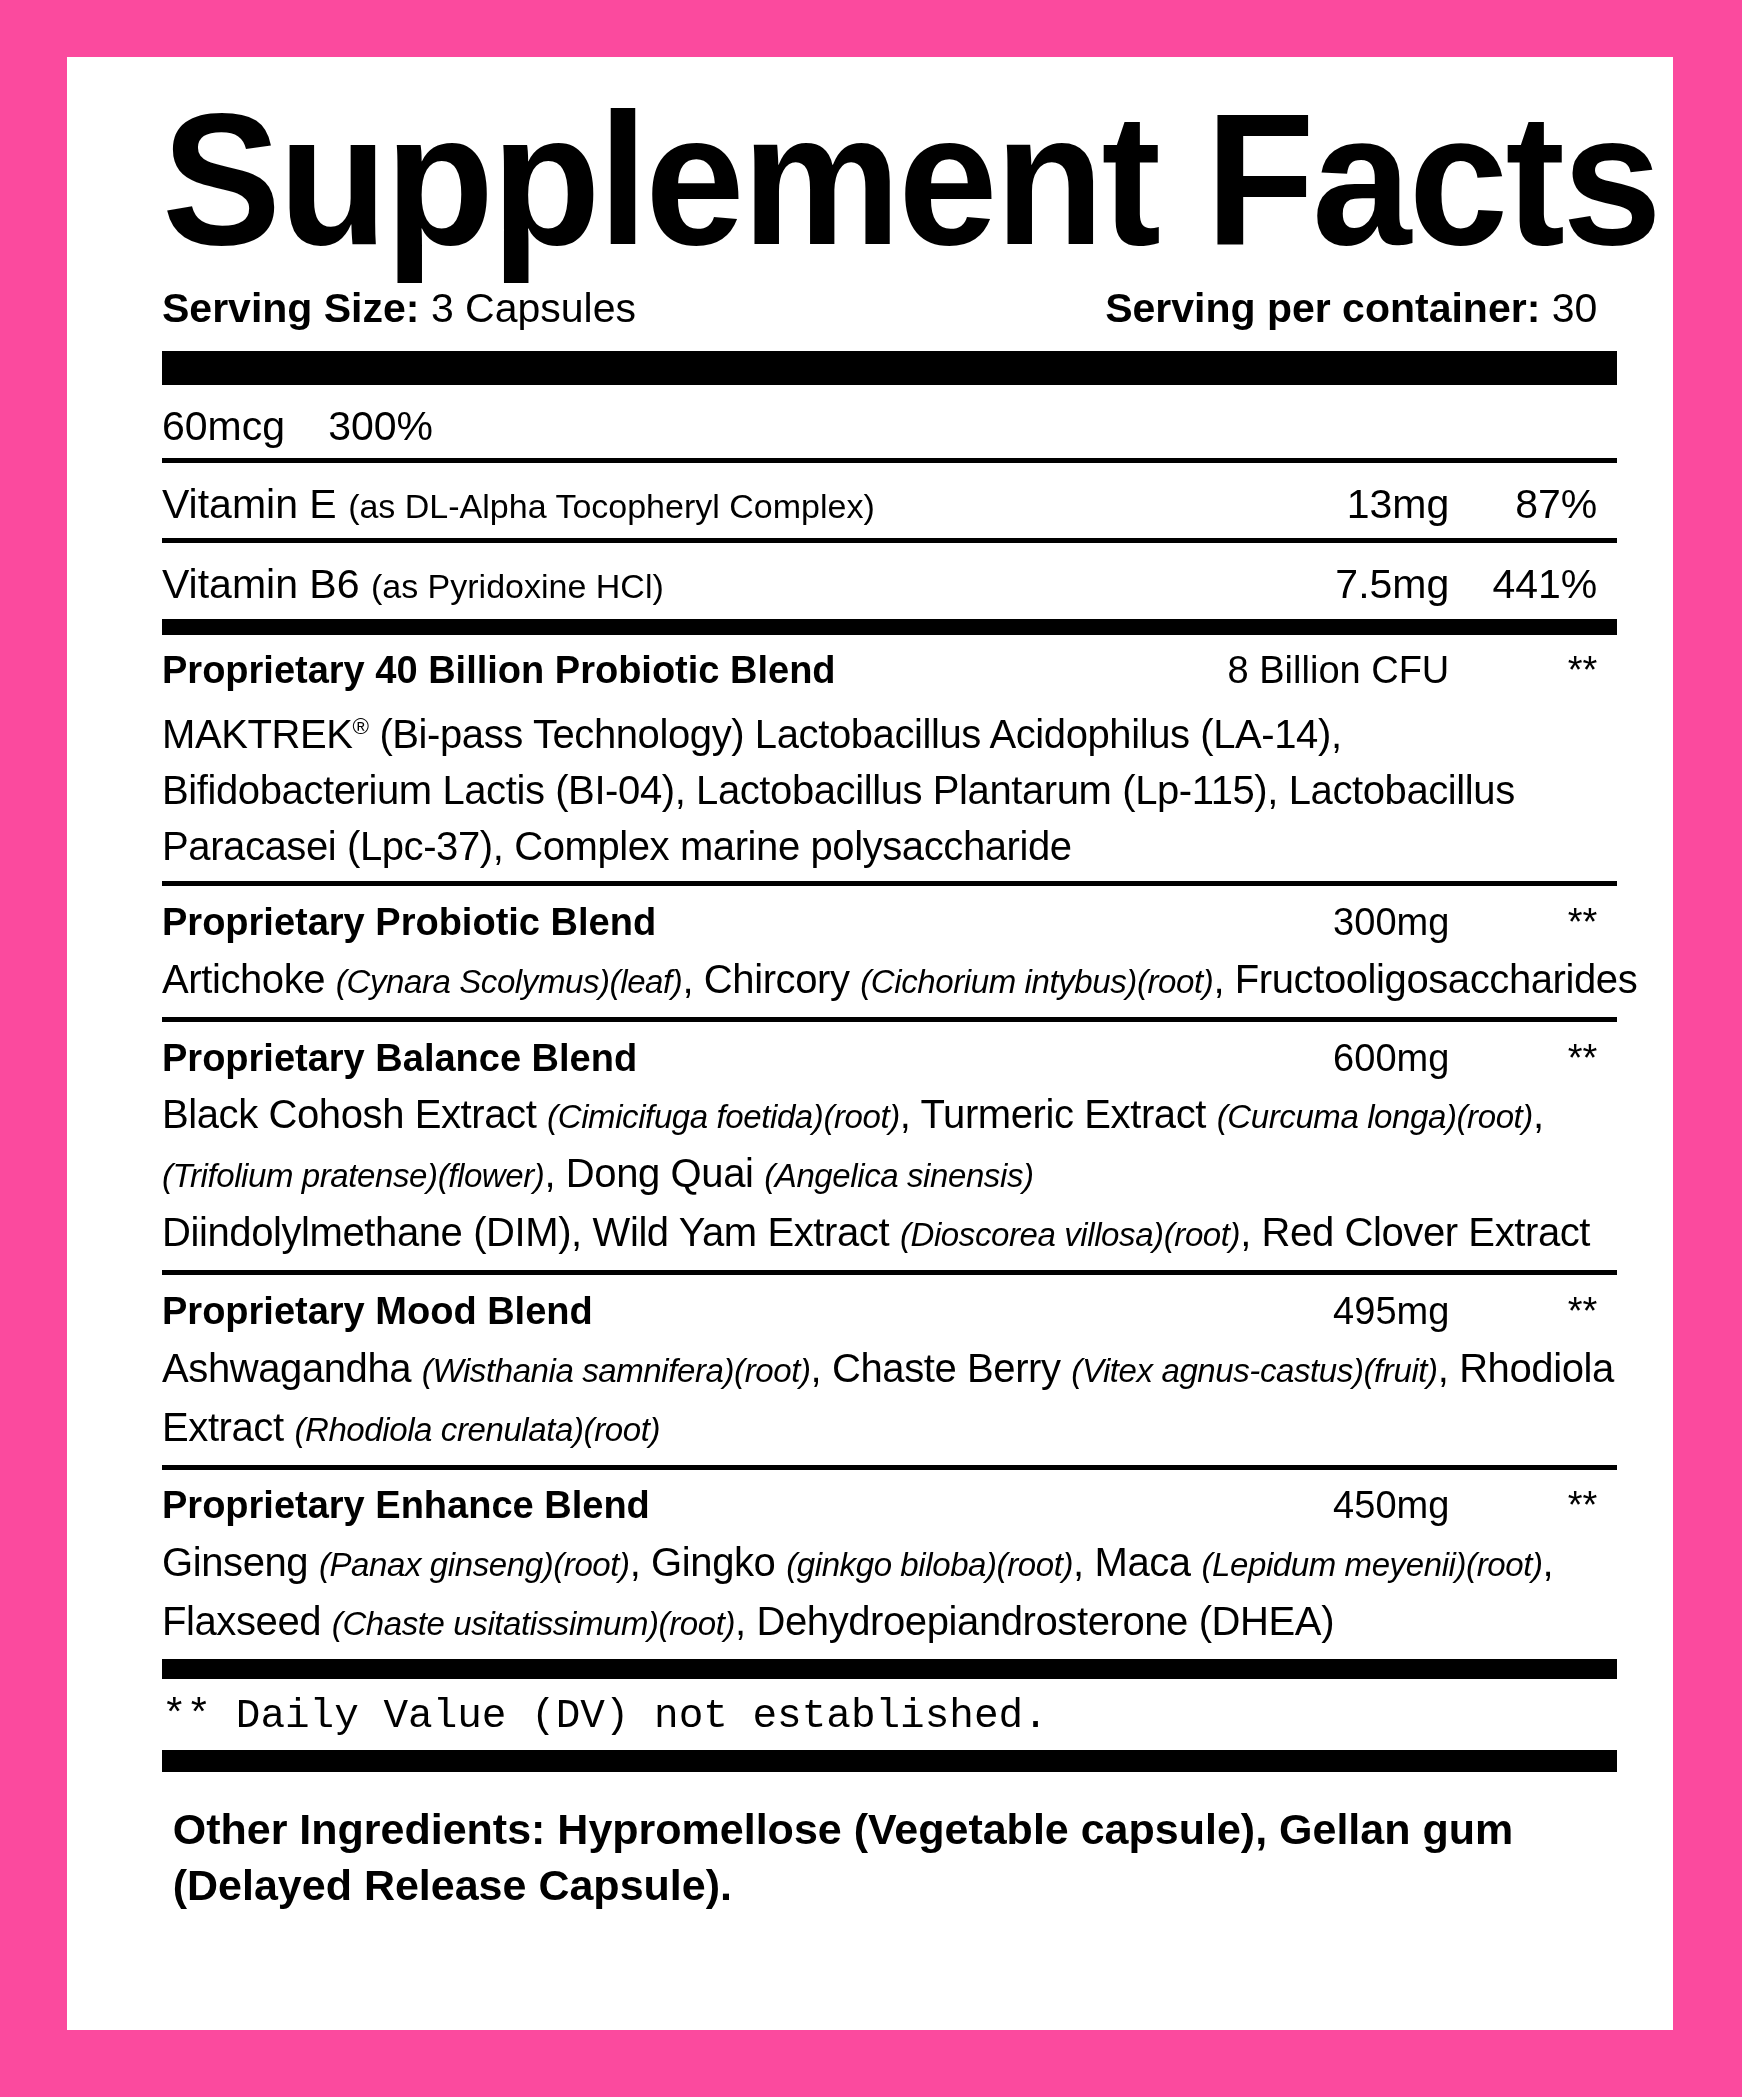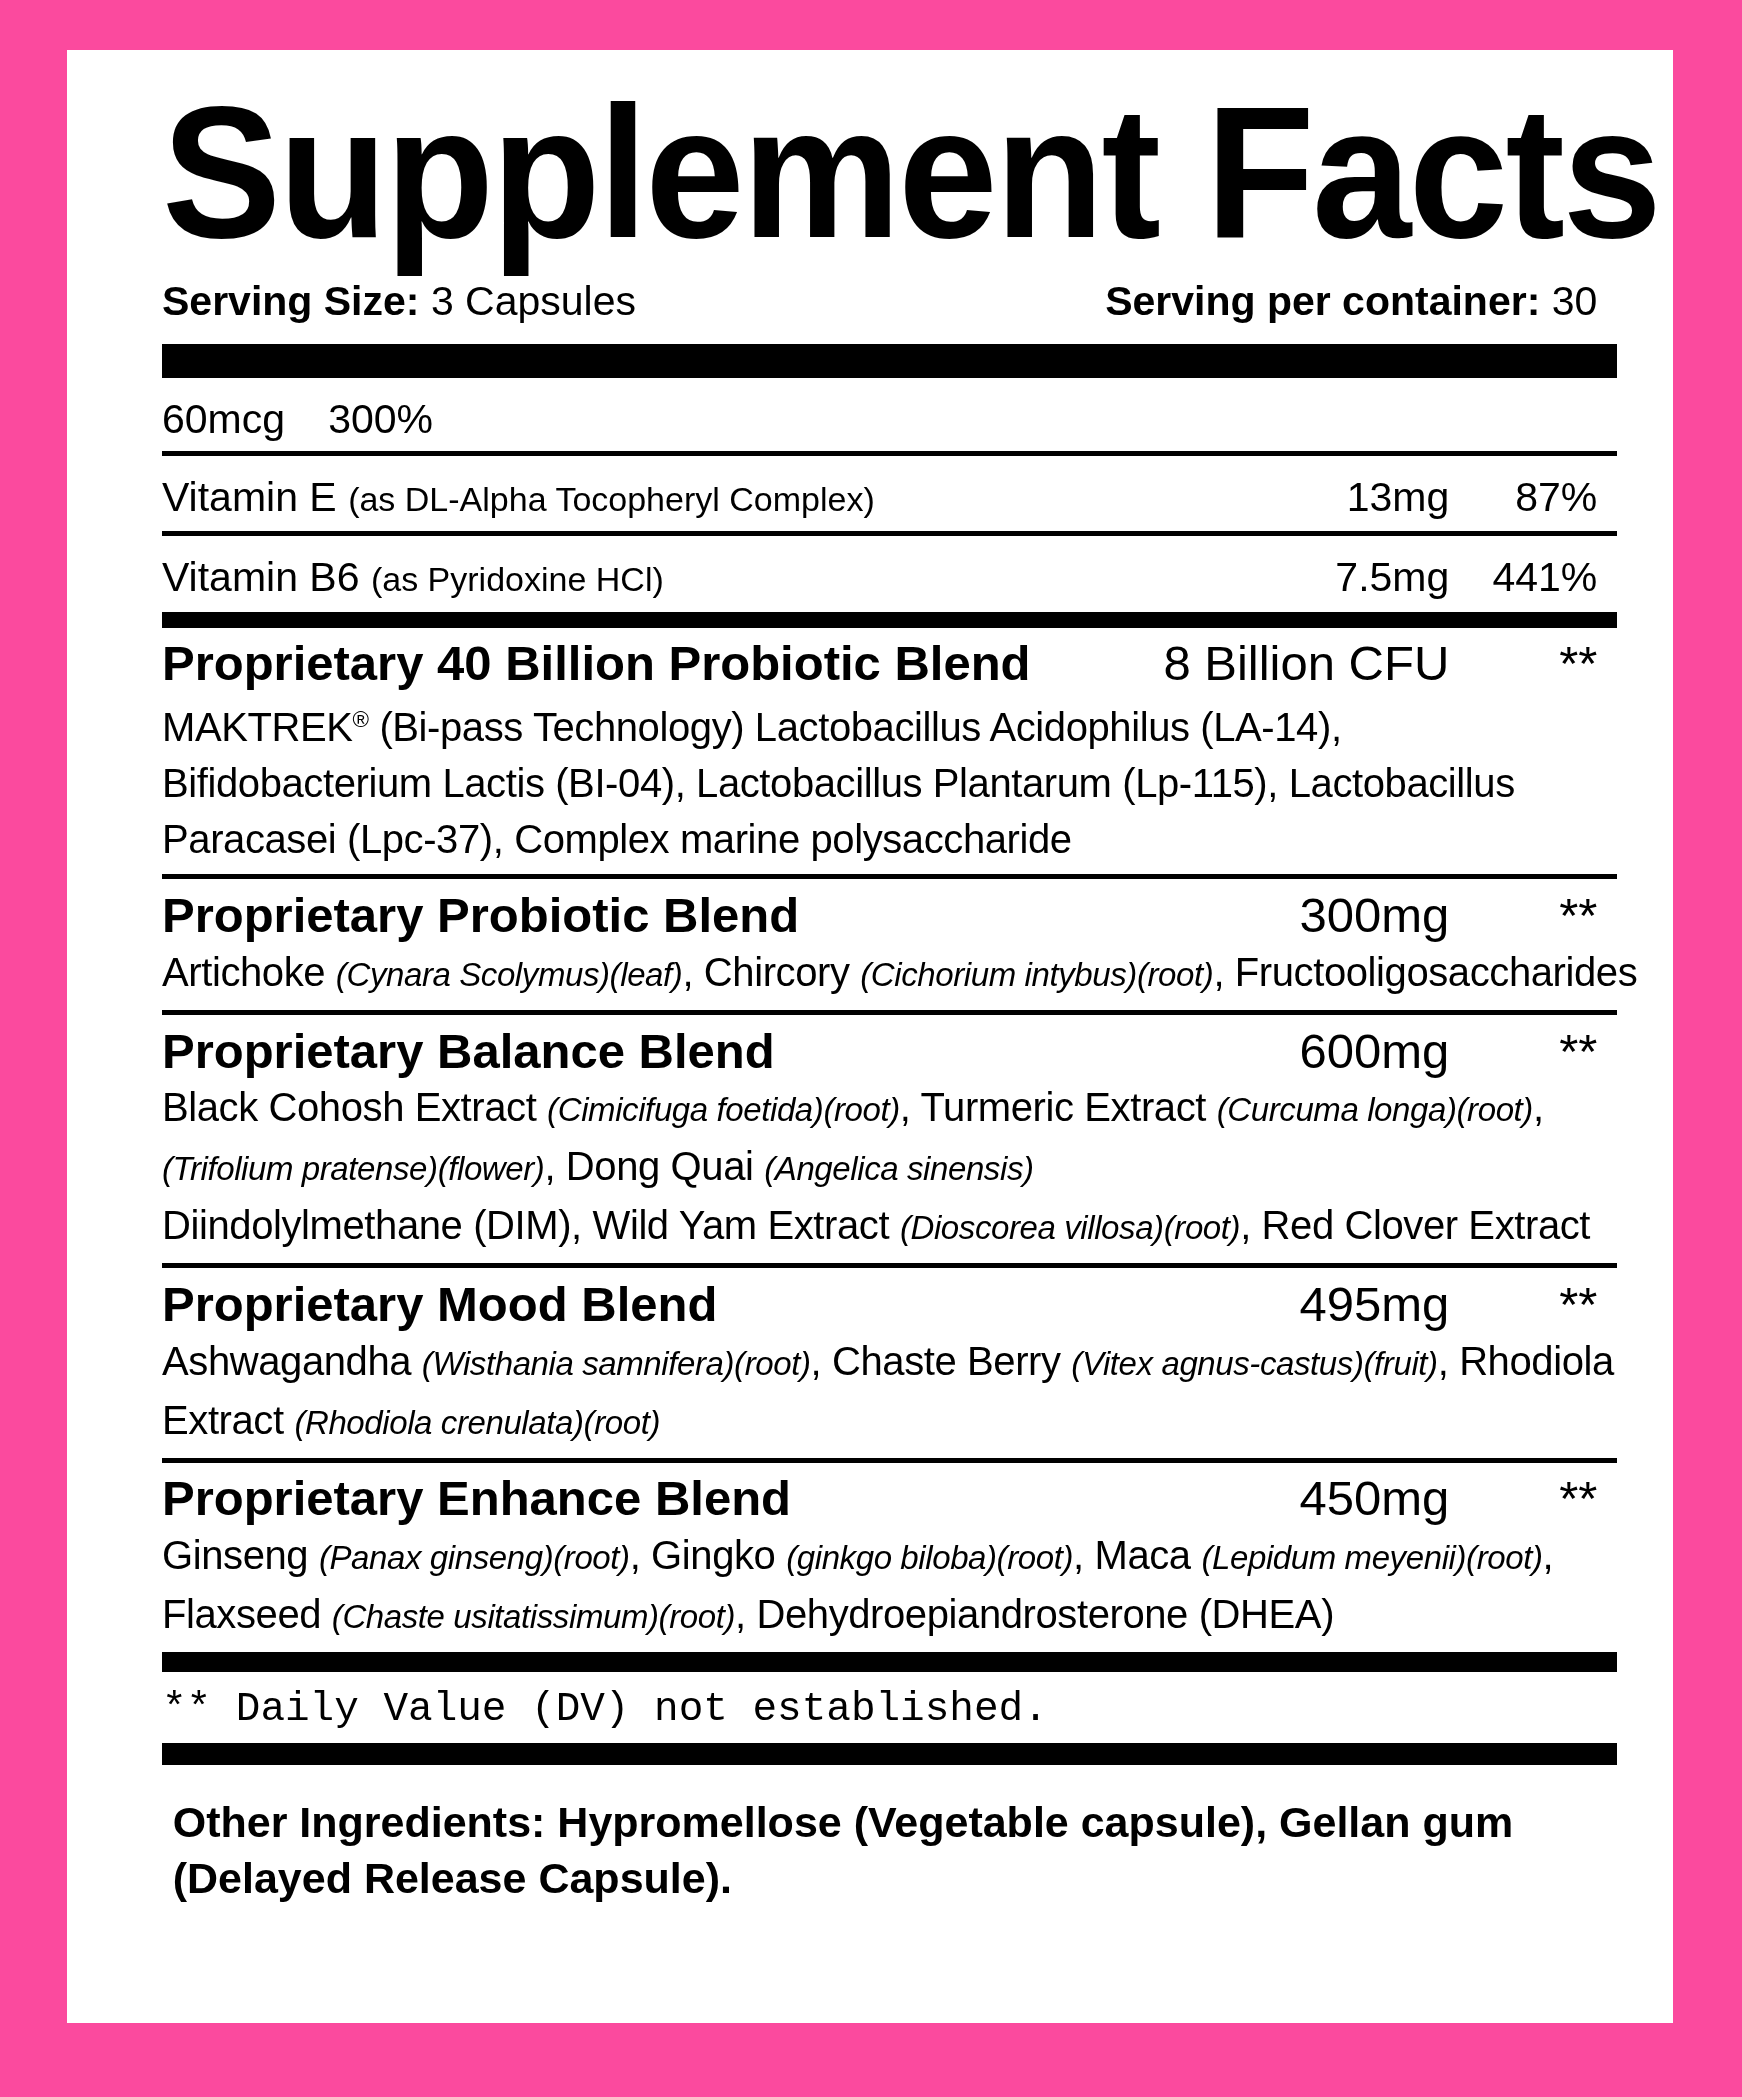--- a/index.html
+++ b/index.html
@@ -8,21 +8,21 @@
     position: relative;
     width: 1743px;
     height: 2097px;
     background: #fb4a9e;
     font-family: "Liberation Sans", "DejaVu Sans", sans-serif;
     color: #000;
   }
   .sheet {
     position: absolute;
     left: 67px;
-    top: 50px;
+    top: 57px;
     width: 1606px;
     height: 1973px;
     background: #ffffff;
     overflow: hidden;
   }
   .content { padding: 0 56px 0 95px; }
 
   .title {
     margin-top: 27px;
     font-size: 188px;
@@ -77,21 +77,21 @@
   .vnote { font-size: 34px; }
 
   .blend {
     padding: 10.7px 0 7.2px 0;
     border-bottom: 5.4px solid #000;
   }
   .blend.last { border-bottom: none; }
   .bhead {
     display: flex;
     align-items: baseline;
-    font-size: 49px;
+    font-size: 38px;
     line-height: 50px;
     padding-right: 19.7px;
   }
   .bname { flex: 1; font-weight: bold; }
   .bdesc { margin-top: 3.6px; letter-spacing: -0.4px; }
   .desc-line {
     font-size: 40px;
     line-height: 56px;
     white-space: nowrap;
   }

